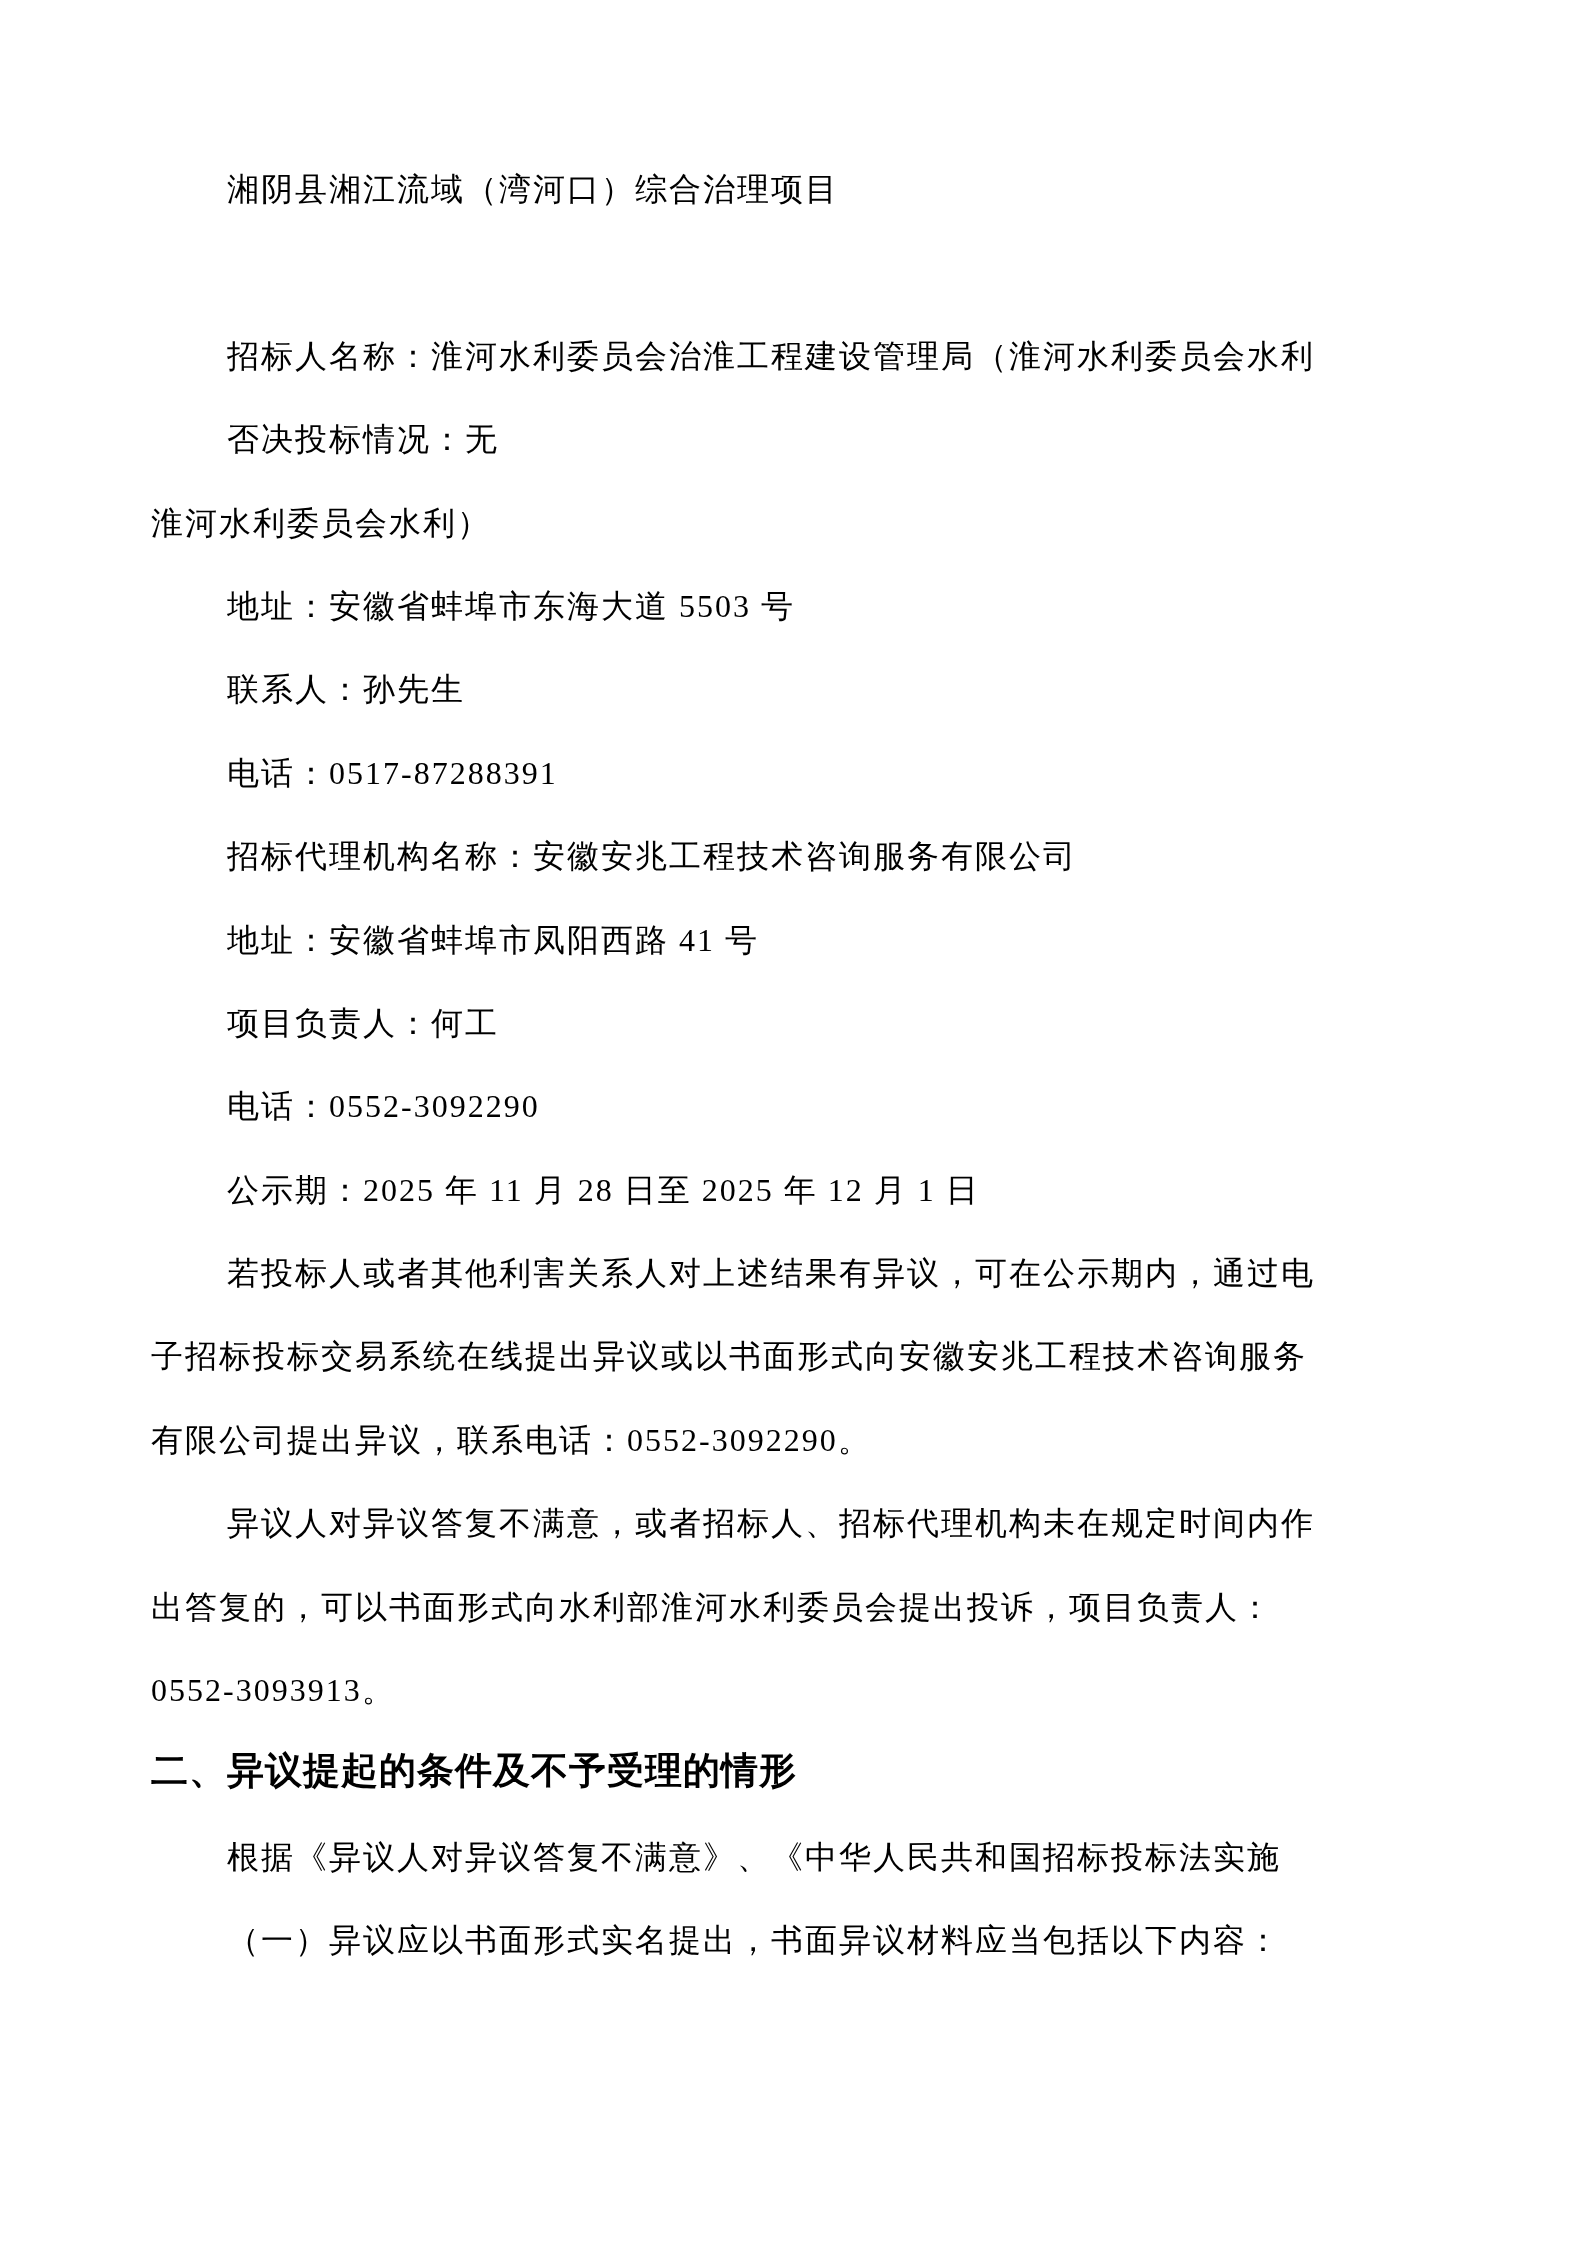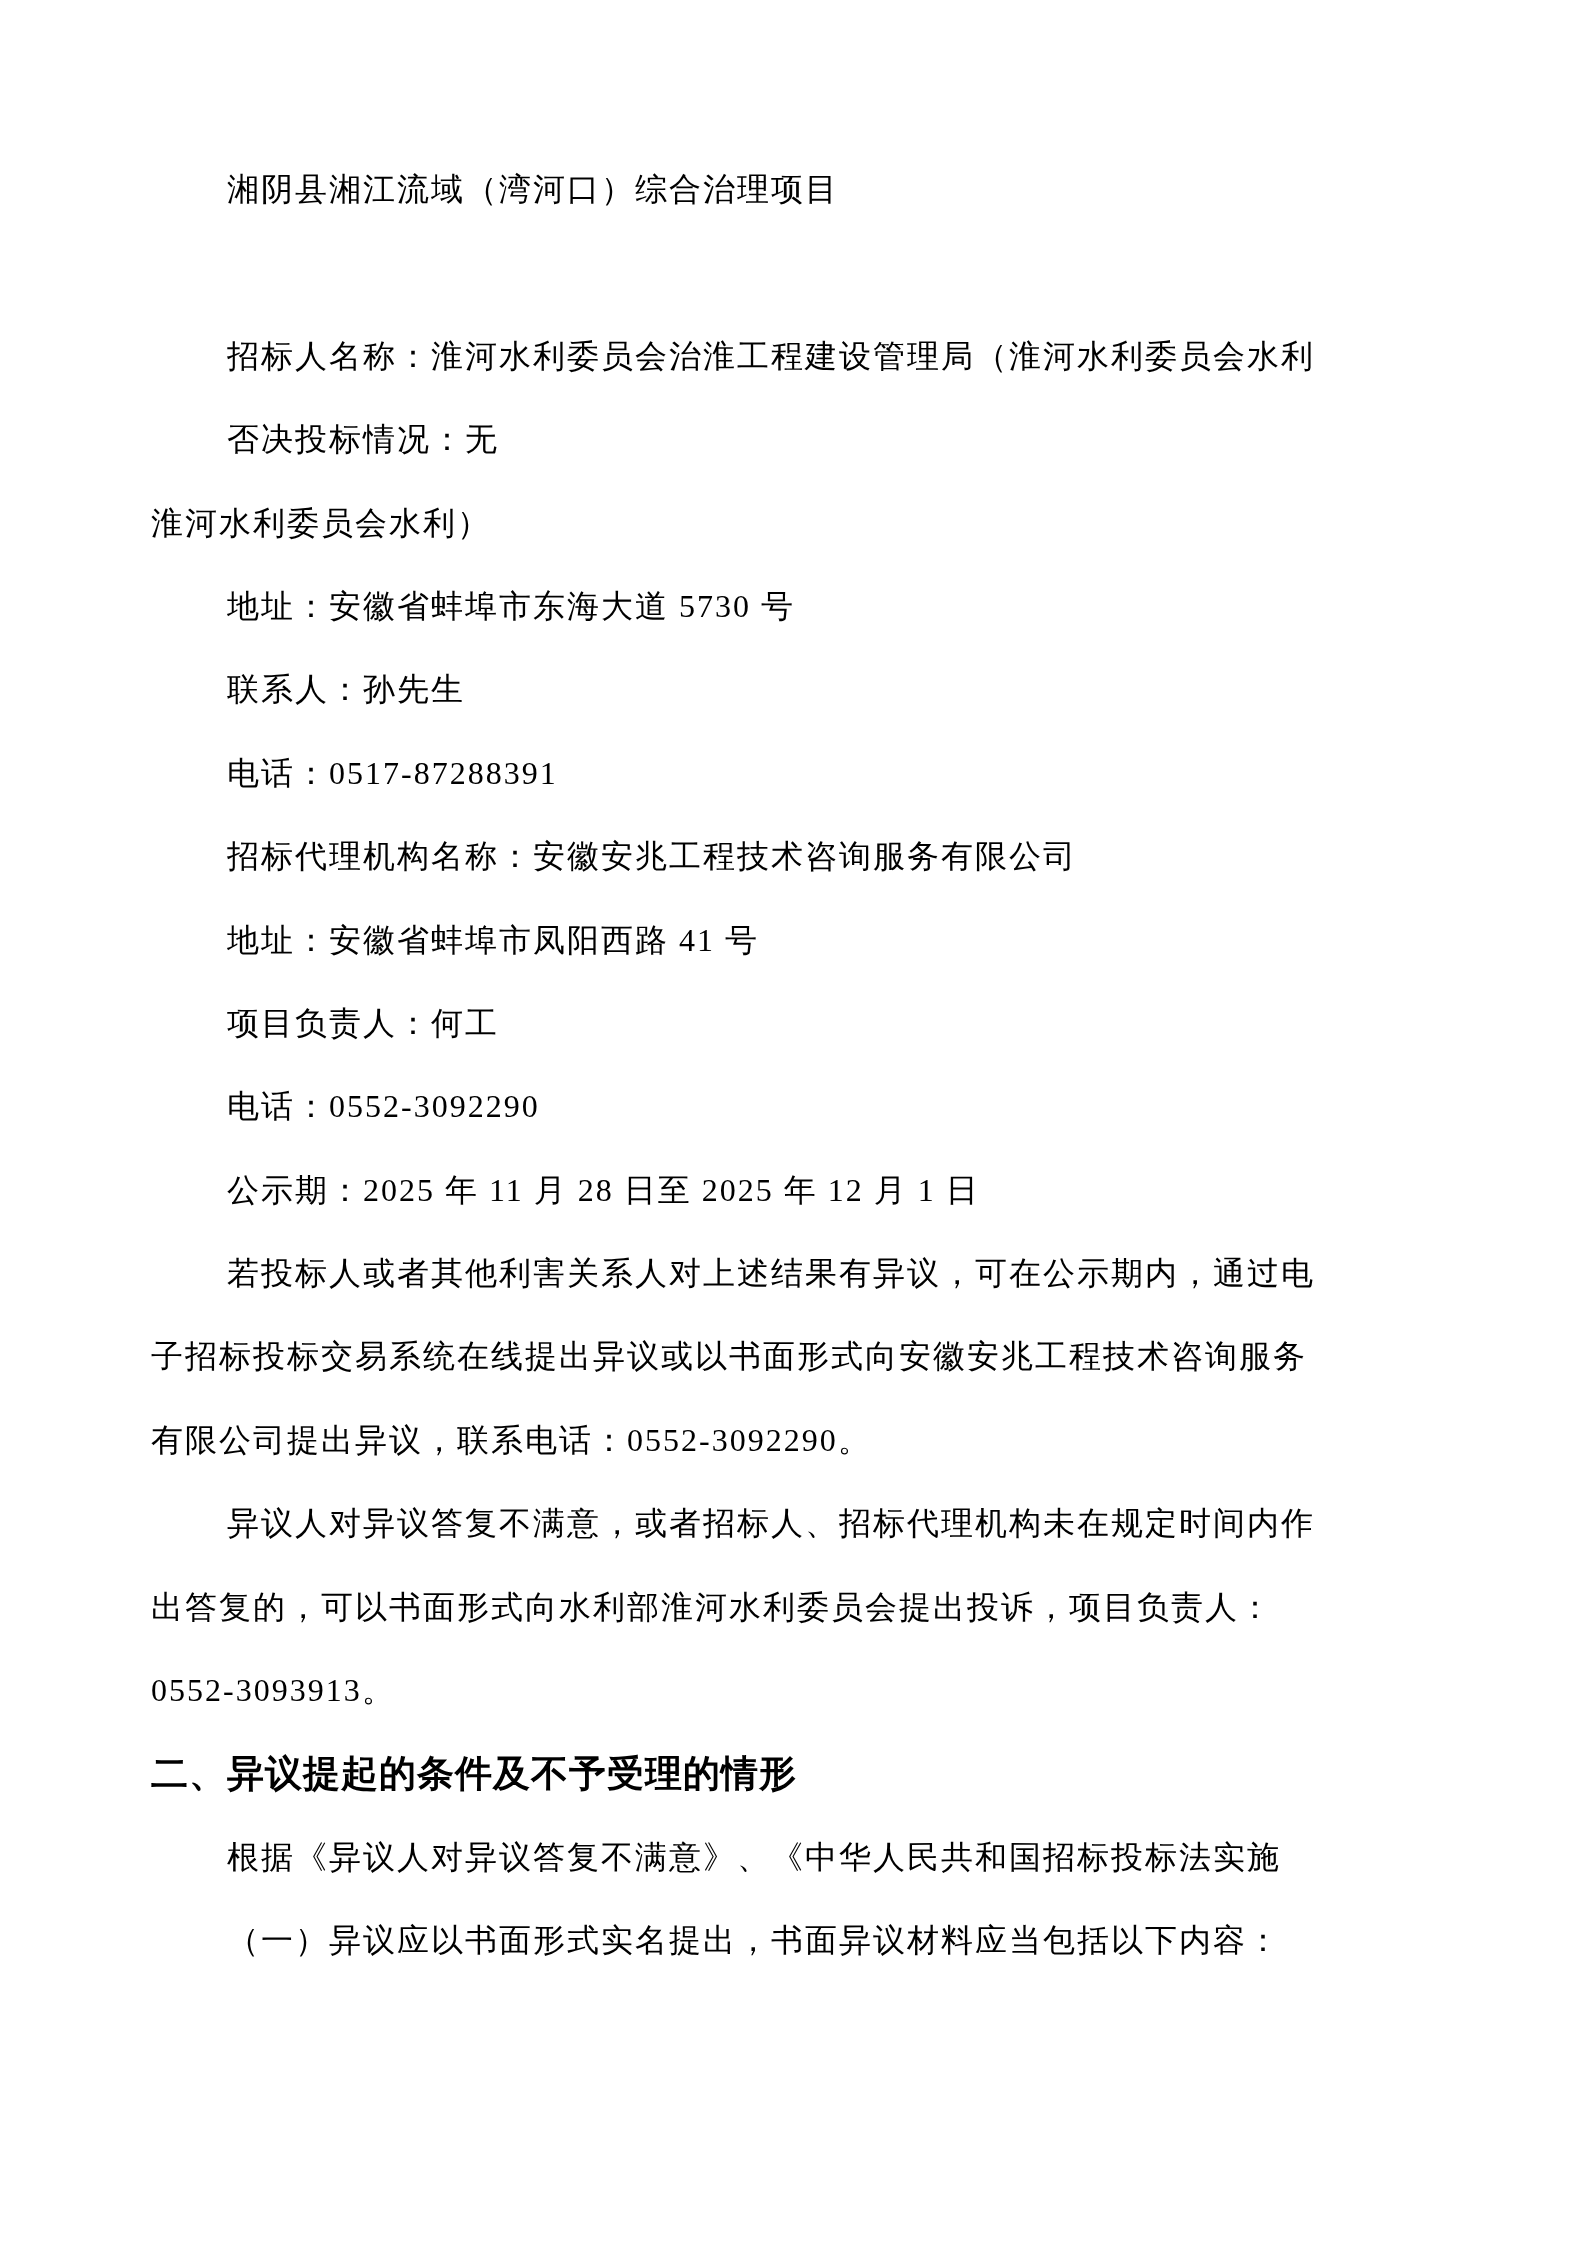--- a/index.html
+++ b/index.html
@@ -26,36 +26,36 @@
     line-height: 83.4px;
     font-size: 32px;
     letter-spacing: 2px;
     white-space: nowrap;
     overflow: visible;
   }
   .line.indent {
     padding-left: 76px;
   }
   .line.heading {
-    font-family: Liberation Sans, sans-serif;
+    font-family: Liberation Mono, monospace;
     font-weight: bold;
     font-size: 37px;
     letter-spacing: 1px;
   }
 </style>
 </head>
 <body>
 
 <div class="page">
   <div class="line indent">湘阴县湘江流域（湾河口）综合治理项目</div>
   <div class="line"></div>
   <div class="line indent">招标人名称：淮河水利委员会治淮工程建设管理局（淮河水利委员会水利</div>
   <div class="line indent">否决投标情况：无</div>
   <div class="line">淮河水利委员会水利）</div>
-  <div class="line indent">地址：安徽省蚌埠市东海大道 5730 号</div>
+  <div class="line indent">地址：安徽省蚌埠市东海大道 5503 号</div>
   <div class="line indent">联系人：孙先生</div>
   <div class="line indent">电话：0517-87288391</div>
   <div class="line indent">招标代理机构名称：安徽安兆工程技术咨询服务有限公司</div>
   <div class="line indent">地址：安徽省蚌埠市凤阳西路 41 号</div>
   <div class="line indent">项目负责人：何工</div>
   <div class="line indent">电话：0552-3092290</div>
   <div class="line indent">公示期：2025 年 11 月 28 日至 2025 年 12 月 1 日</div>
   <div class="line indent">若投标人或者其他利害关系人对上述结果有异议，可在公示期内，通过电</div>
   <div class="line">子招标投标交易系统在线提出异议或以书面形式向安徽安兆工程技术咨询服务</div>
   <div class="line">有限公司提出异议，联系电话：0552-3092290。</div>

